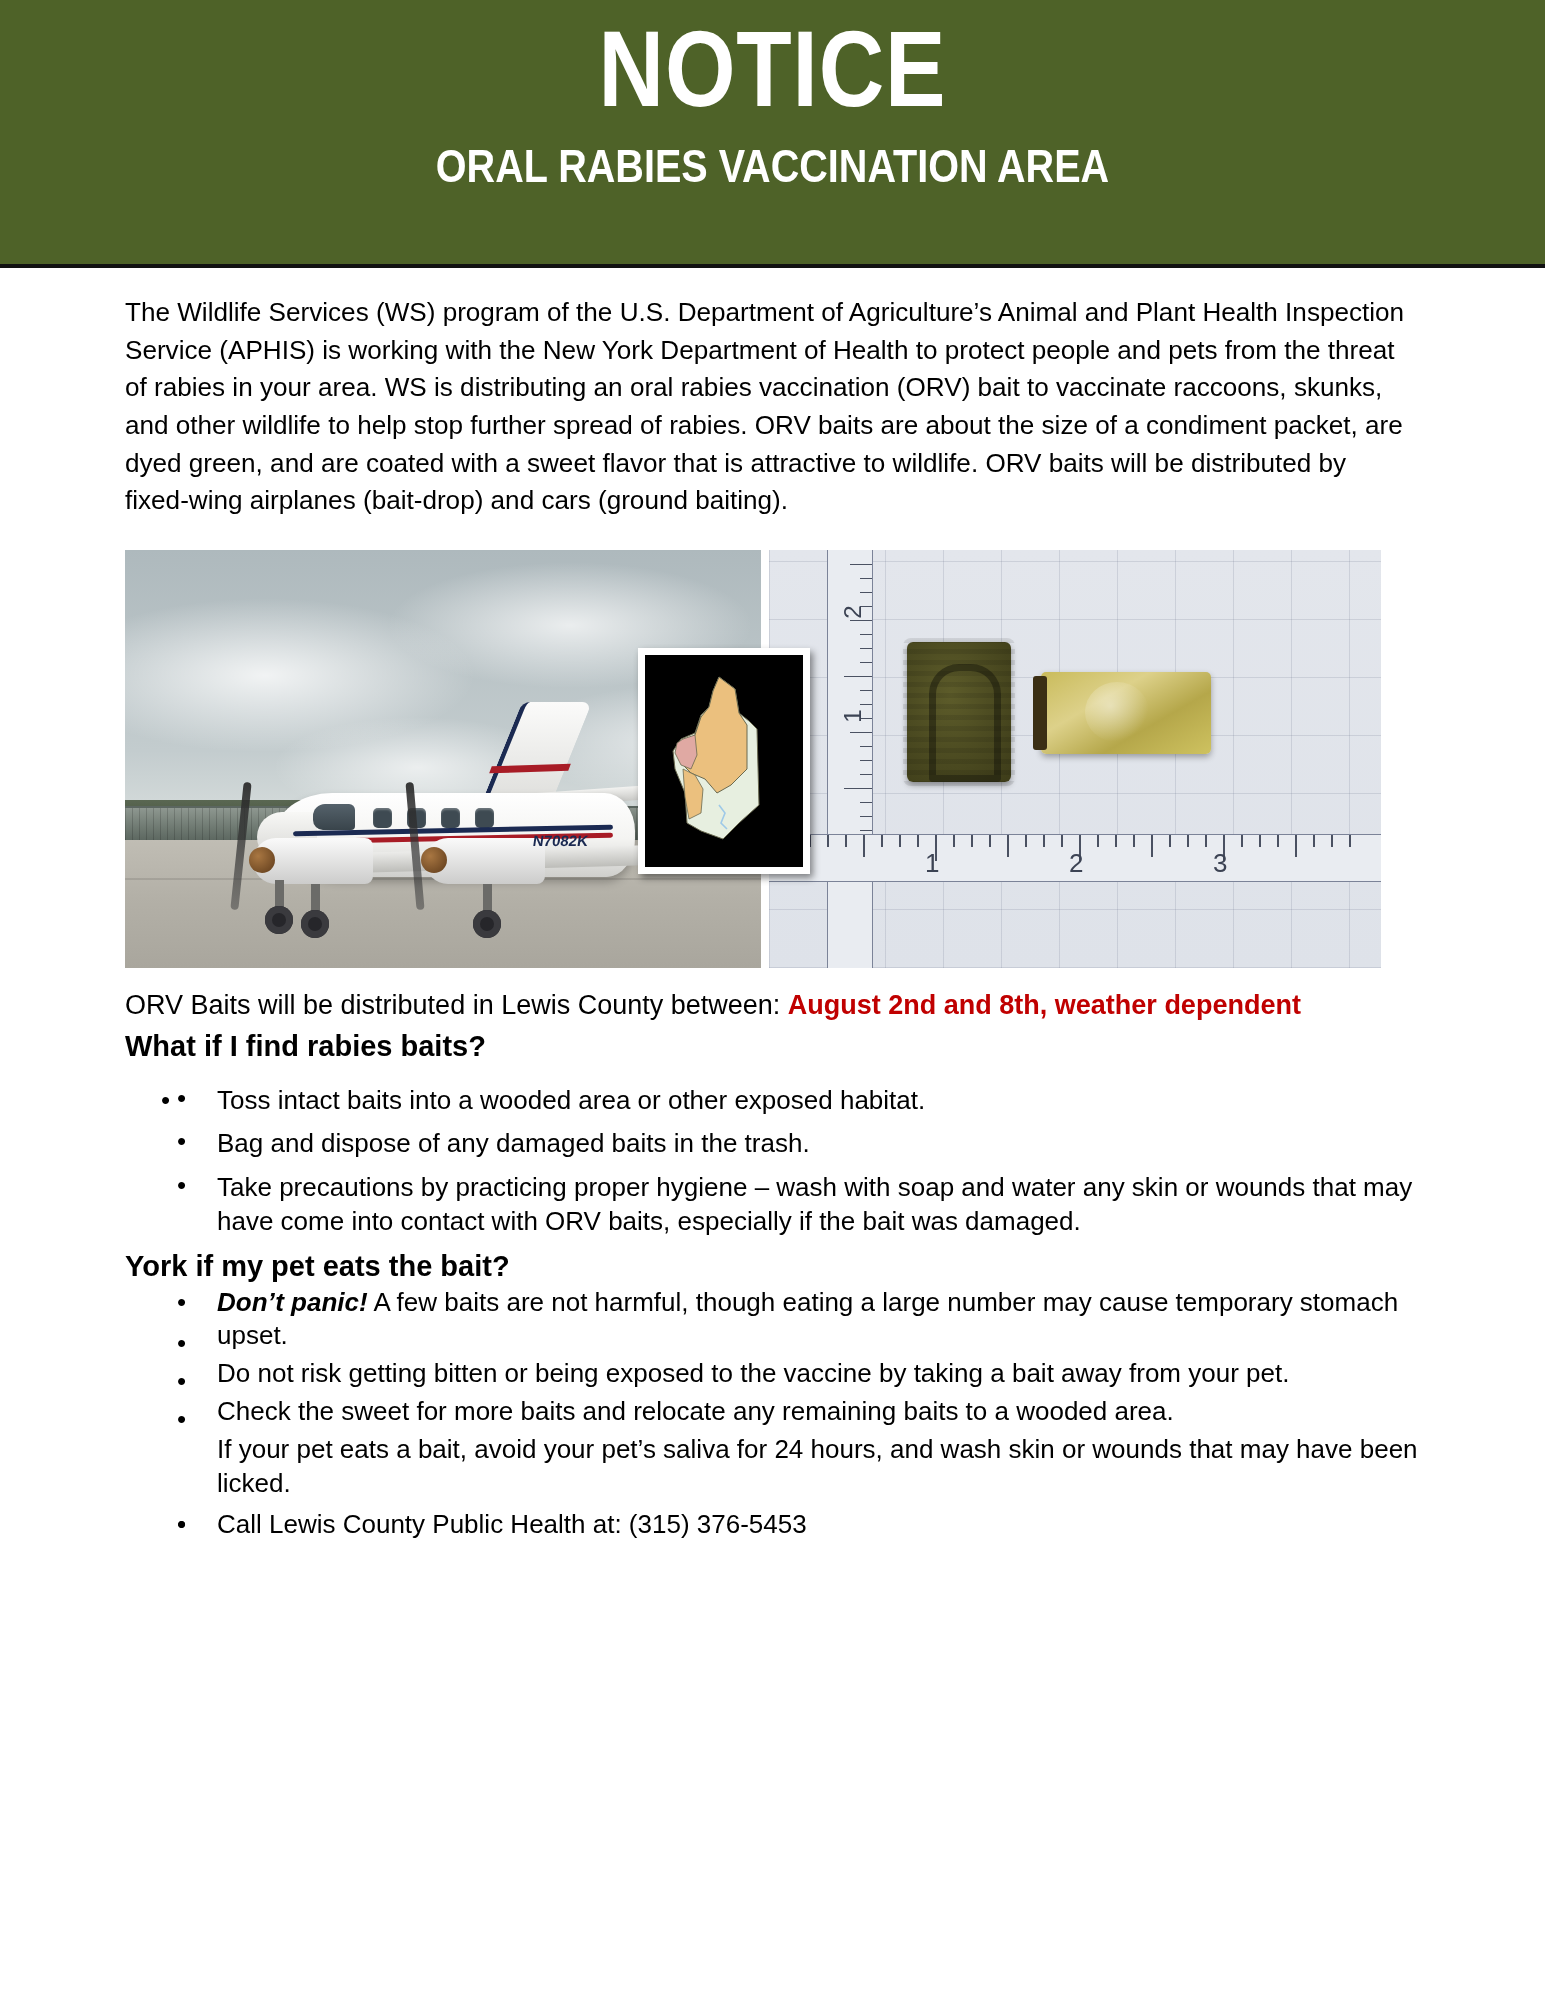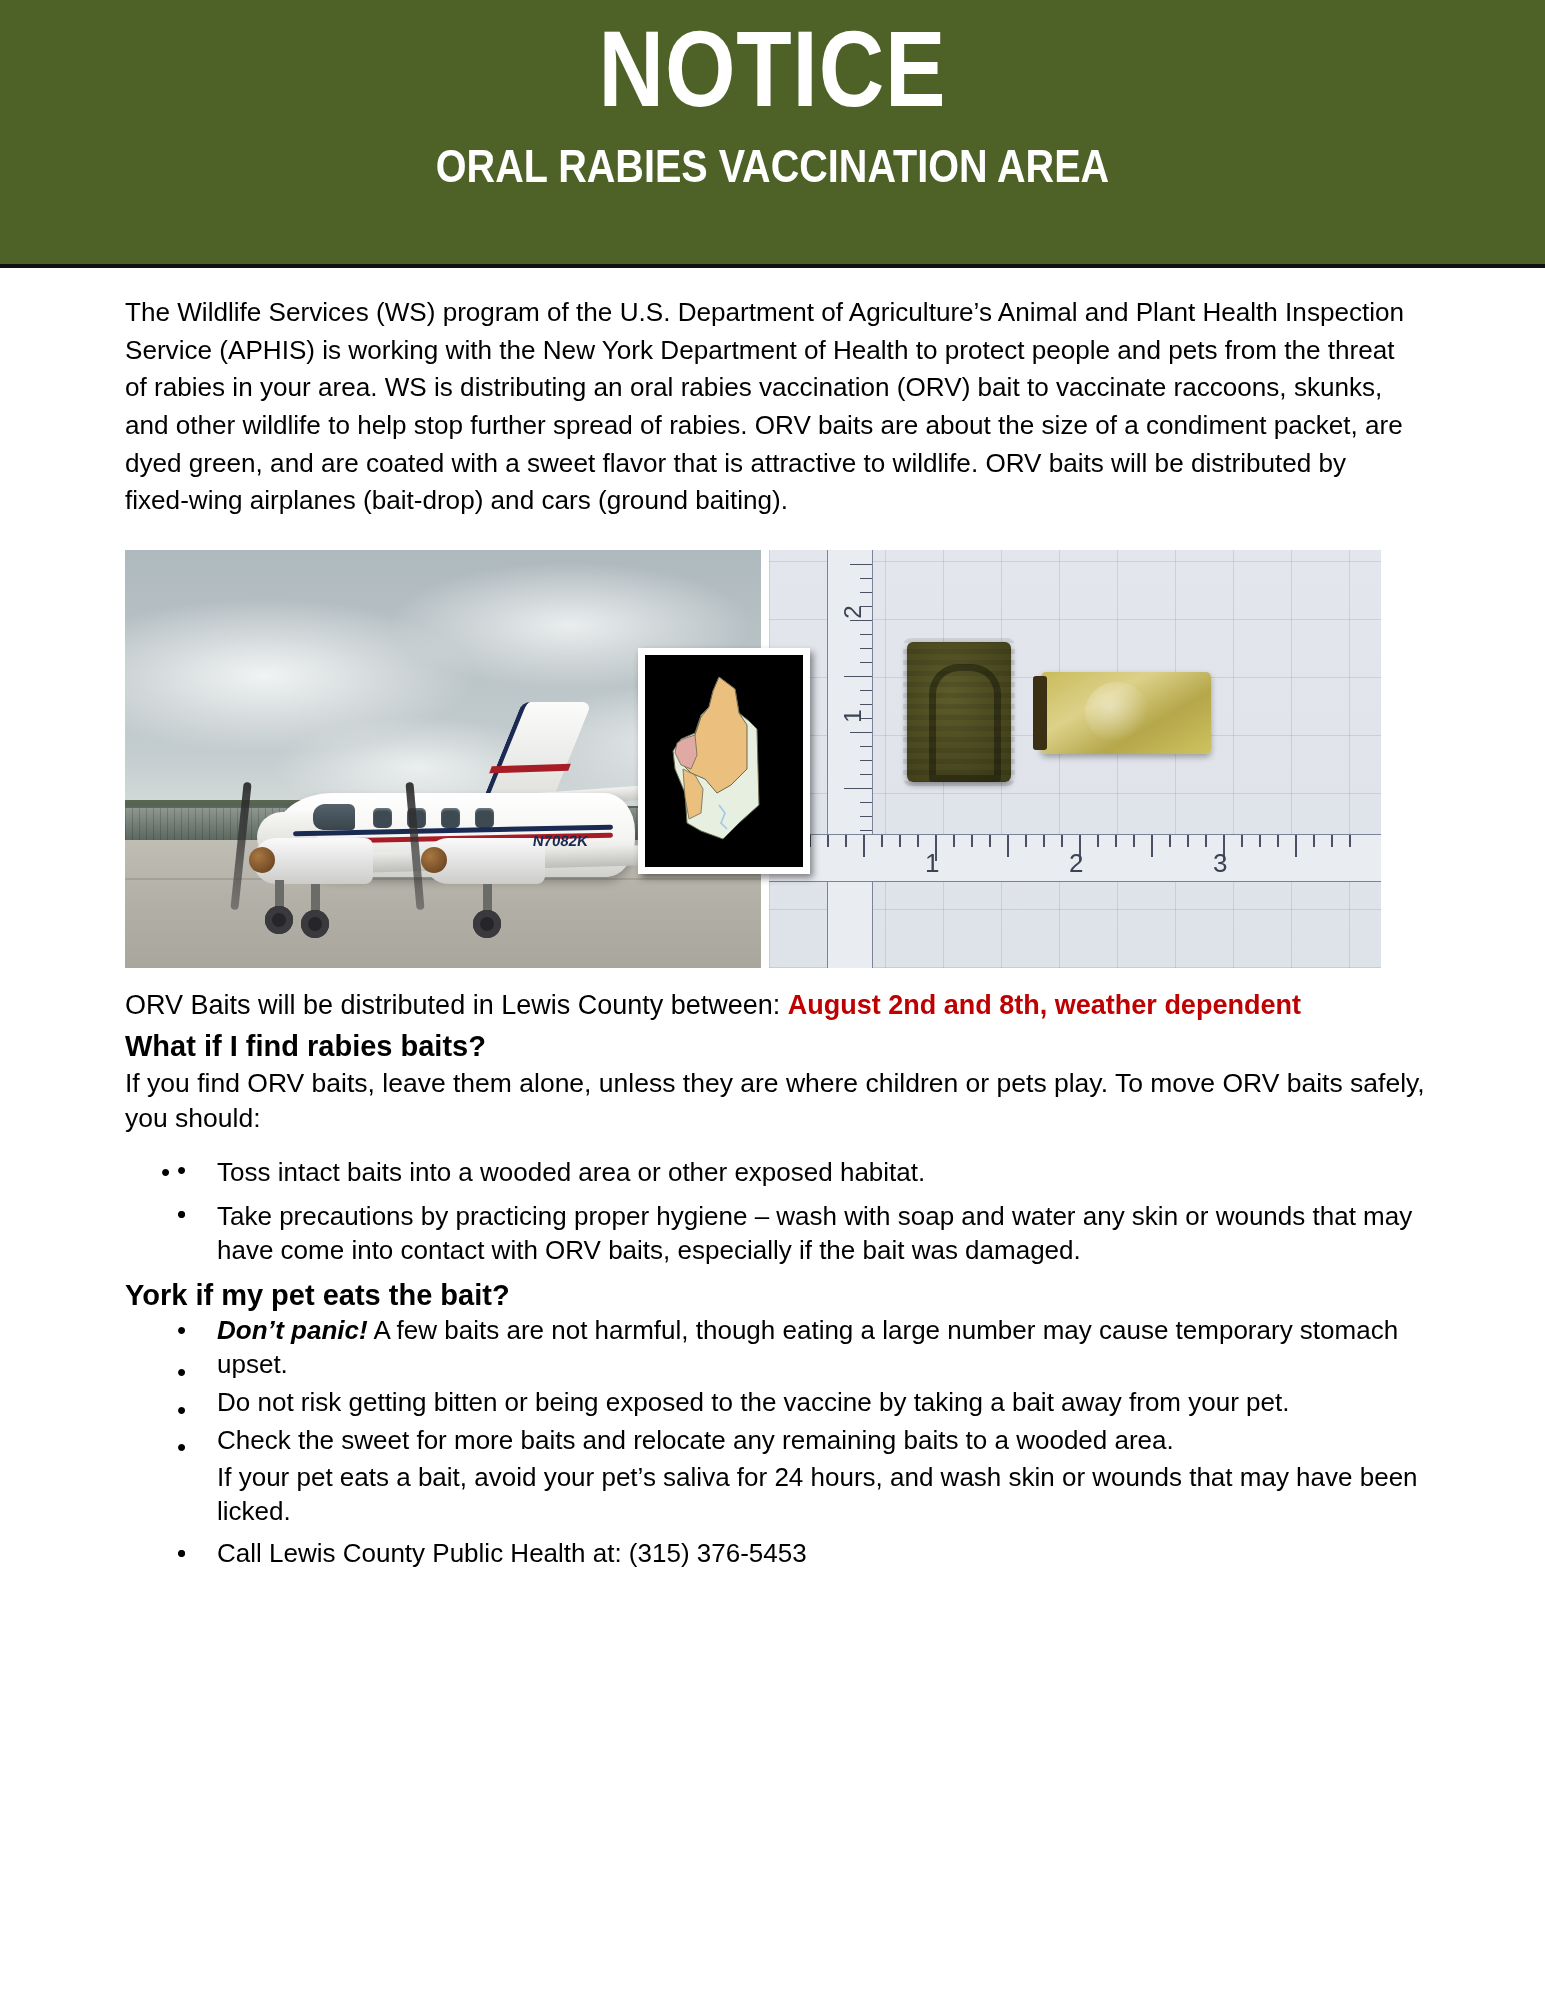--- a/index.html
+++ b/index.html
@@ -459,32 +459,32 @@
     </div>
   </div>
 
   <div class="dateline">
     <span>ORV Baits will be distributed in Lewis County between: </span><span class="hl nowrap">August 2nd and 8th, weather dependent</span>
   </div>
 
 
   <h2 class="sect">What if I find rabies baits?</h2>
 
-  <p class="para">If you find ORV baits, leave them alone, unless they are where children or pets play. To move ORV baits safely, you should:</p>
 
   <ul class="blist">
     <li class="tight-item" style="padding-left:48px; margin-bottom:20px;">
       <span class="bul" style="left:36px; top:0;">•</span>
     </li>
     <li>
       <span class="bul">•</span>
       <span>Toss intact baits into a wooded area or other exposed habitat.</span>
     </li>
     <li>
       <span class="bul">•</span>
+      <span>Bag and dispose of any damaged baits in the trash.</span>
     </li>
     <li>
       <span class="bul">•</span>
       <span>Take precautions by practicing proper hygiene – wash with soap and water any skin or wounds that may have come into contact with ORV baits, especially if the bait was damaged.</span>
     </li>
   </ul>
 
   <h2 class="sect">York if my pet eats the bait?</h2>
 
   <ul class="blist offset">

